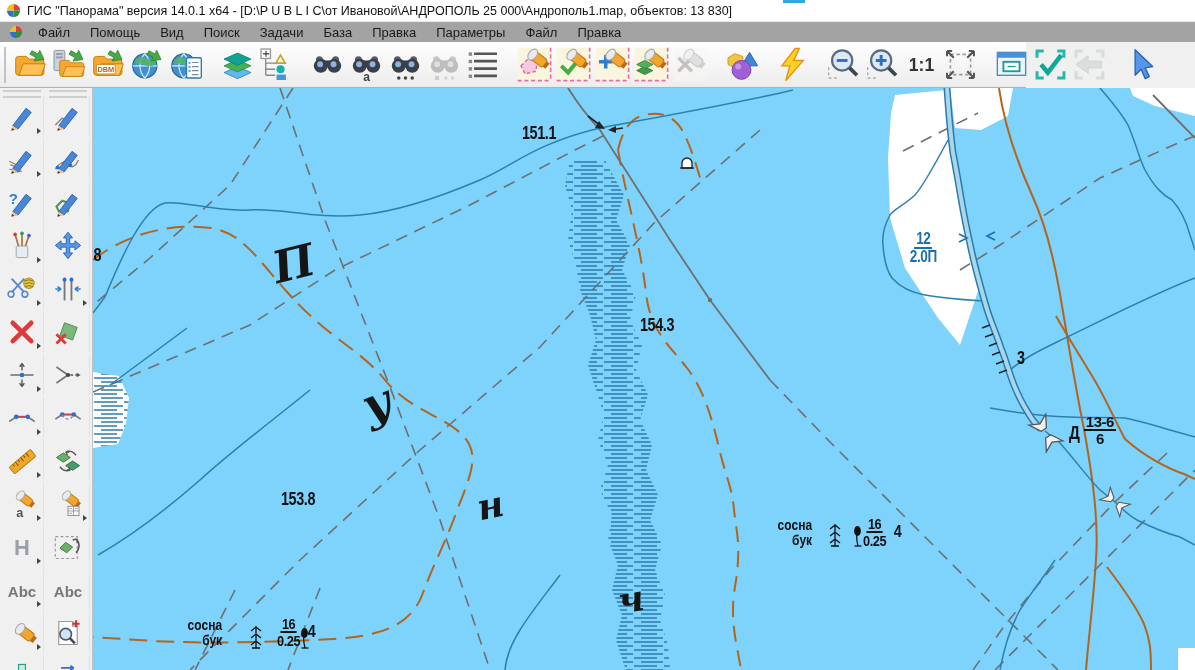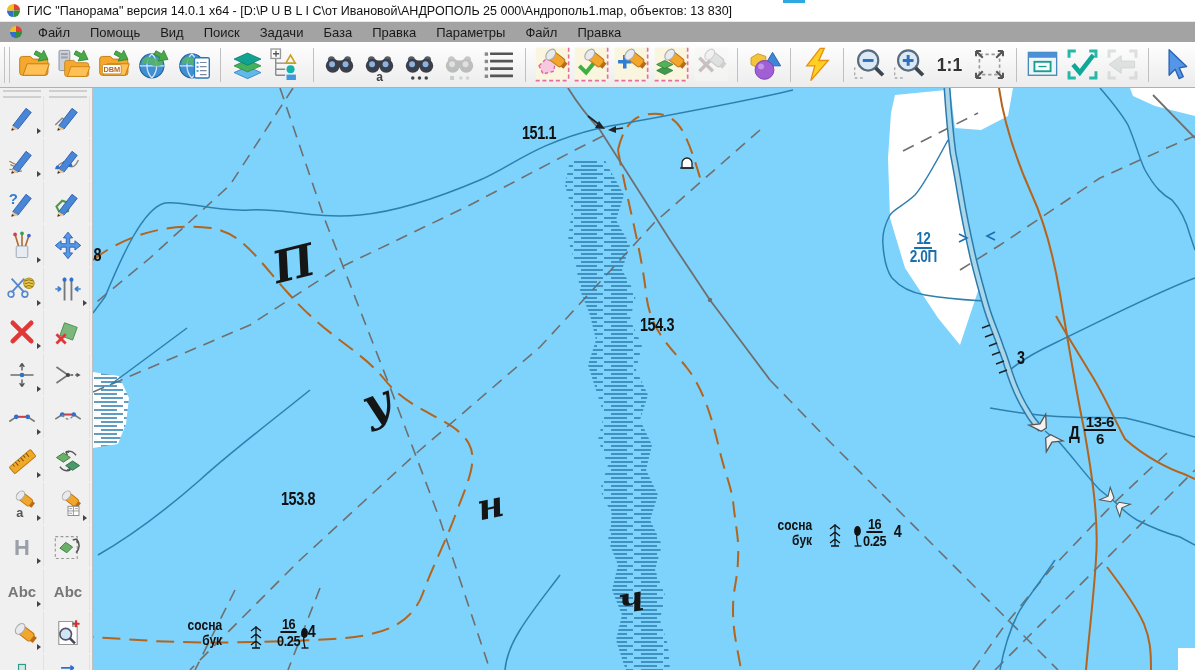--- a/index.html
+++ b/index.html
@@ -5,21 +5,21 @@
   html,body{margin:0;padding:0;width:1195px;height:670px;overflow:hidden;
     font-family:"Liberation Sans",sans-serif;background:#f0f0f0;user-select:none}
   
   .titlebar{position:absolute;left:0;top:0;width:1195px;height:22px;background:#ffffff;
     border-bottom:1px solid #e8e8e8;display:flex;align-items:center;gap:6px;padding-left:6px;box-sizing:border-box}
   .titlebar .ttext{font-size:12.5px;color:#111;white-space:nowrap}
   .accent{position:absolute;left:783px;top:0;width:22px;height:3px;background:#2da8e0}
   .menubar{position:absolute;left:0;top:22px;width:1195px;height:20px;background:#a3a3a3;
     display:flex;align-items:center;gap:2px;padding-left:5px;box-sizing:border-box}
   .mitem{font-size:13px;color:#1a1a1a;padding:1px 9px;cursor:default}
-  .tbar{position:absolute;left:0;top:42px;width:1195px;height:46px;box-sizing:border-box;
+  .tbar{position:absolute;left:0;top:42px;width:1026px;height:46px;box-sizing:border-box;
     background:linear-gradient(#ffffff,#ececec);border-bottom:1px solid #b0b0b0;
     display:flex;align-items:center;padding-left:2px}
   .tgrip{width:4px;height:36px;border-left:1px solid #c2c2c2;border-right:1px solid #c2c2c2;margin:0 5px 0 2px}
   .tbtn{width:40px;height:40px;border:none;background:transparent;padding:1px;margin:0 1px;display:flex;
     align-items:center;justify-content:center}
   .tbtn .ic{width:35px;height:35px}
   .tbtn.dis{filter:grayscale(.85) opacity(.55)}
   .sep{width:1px;height:34px;background:#c0c0c0;margin:0 6px}
   
   .sbar{position:absolute;left:0;top:88px;width:93px;height:582px;background:#f0f0f0;

